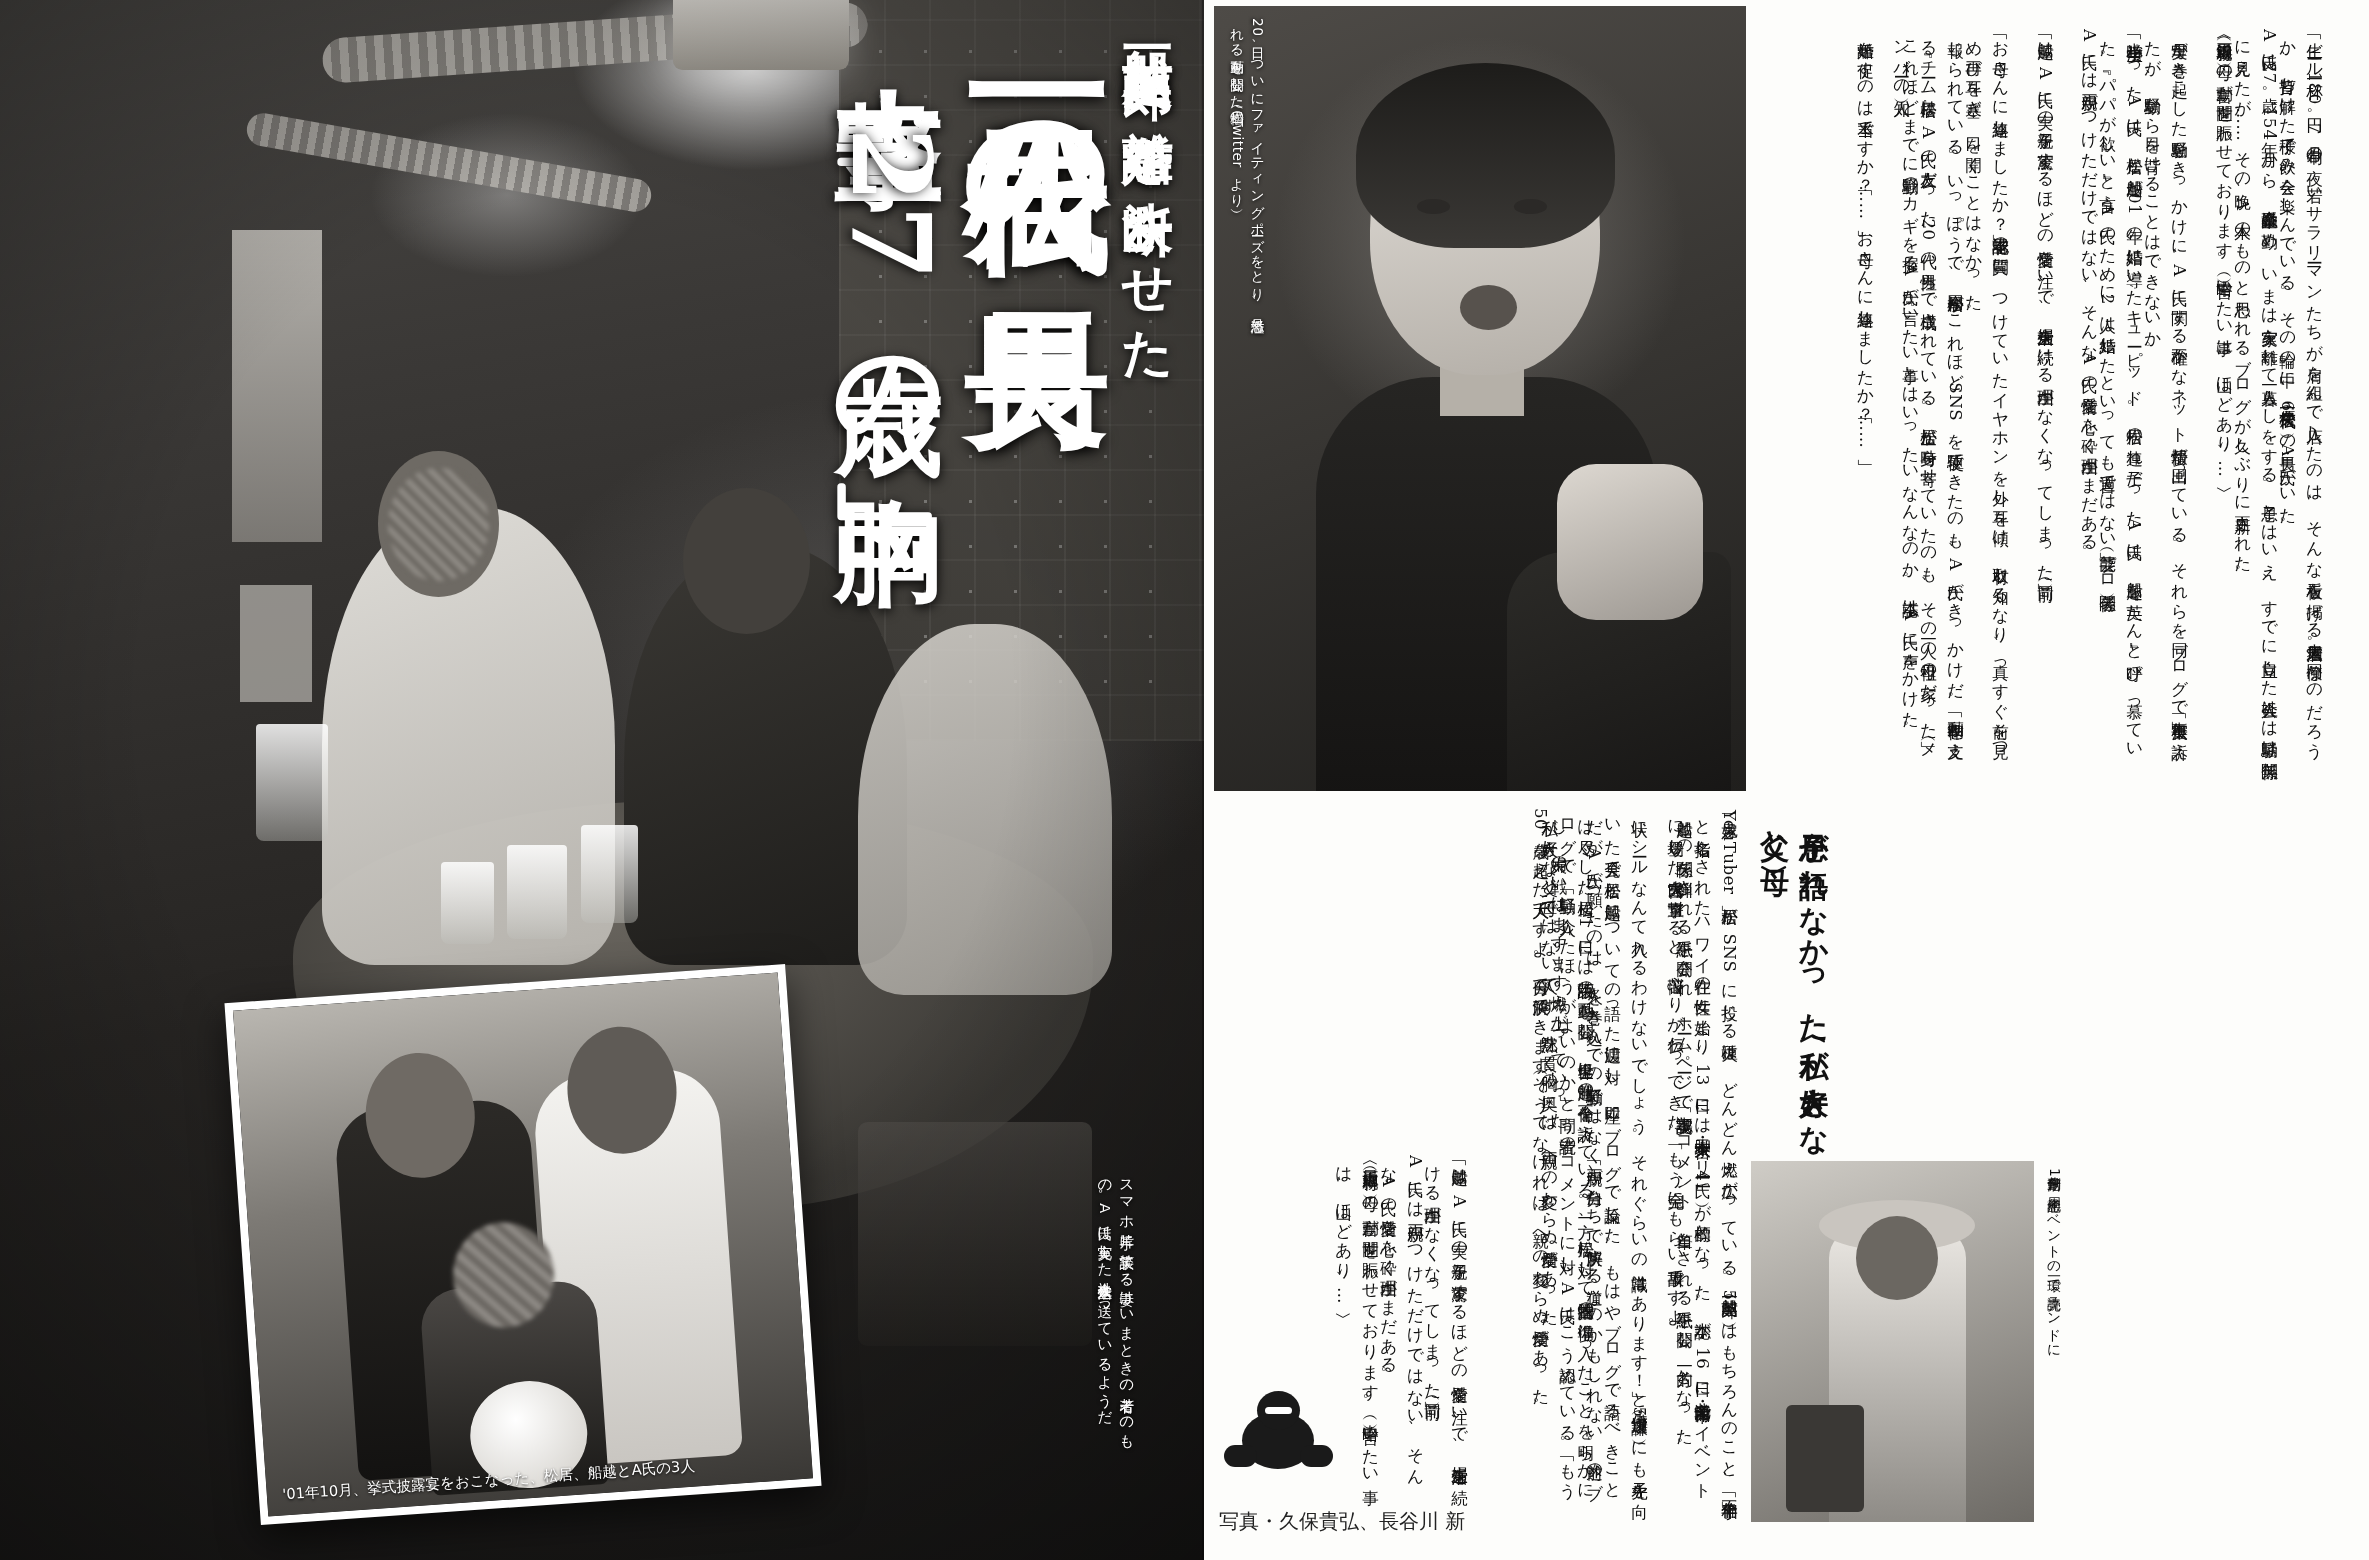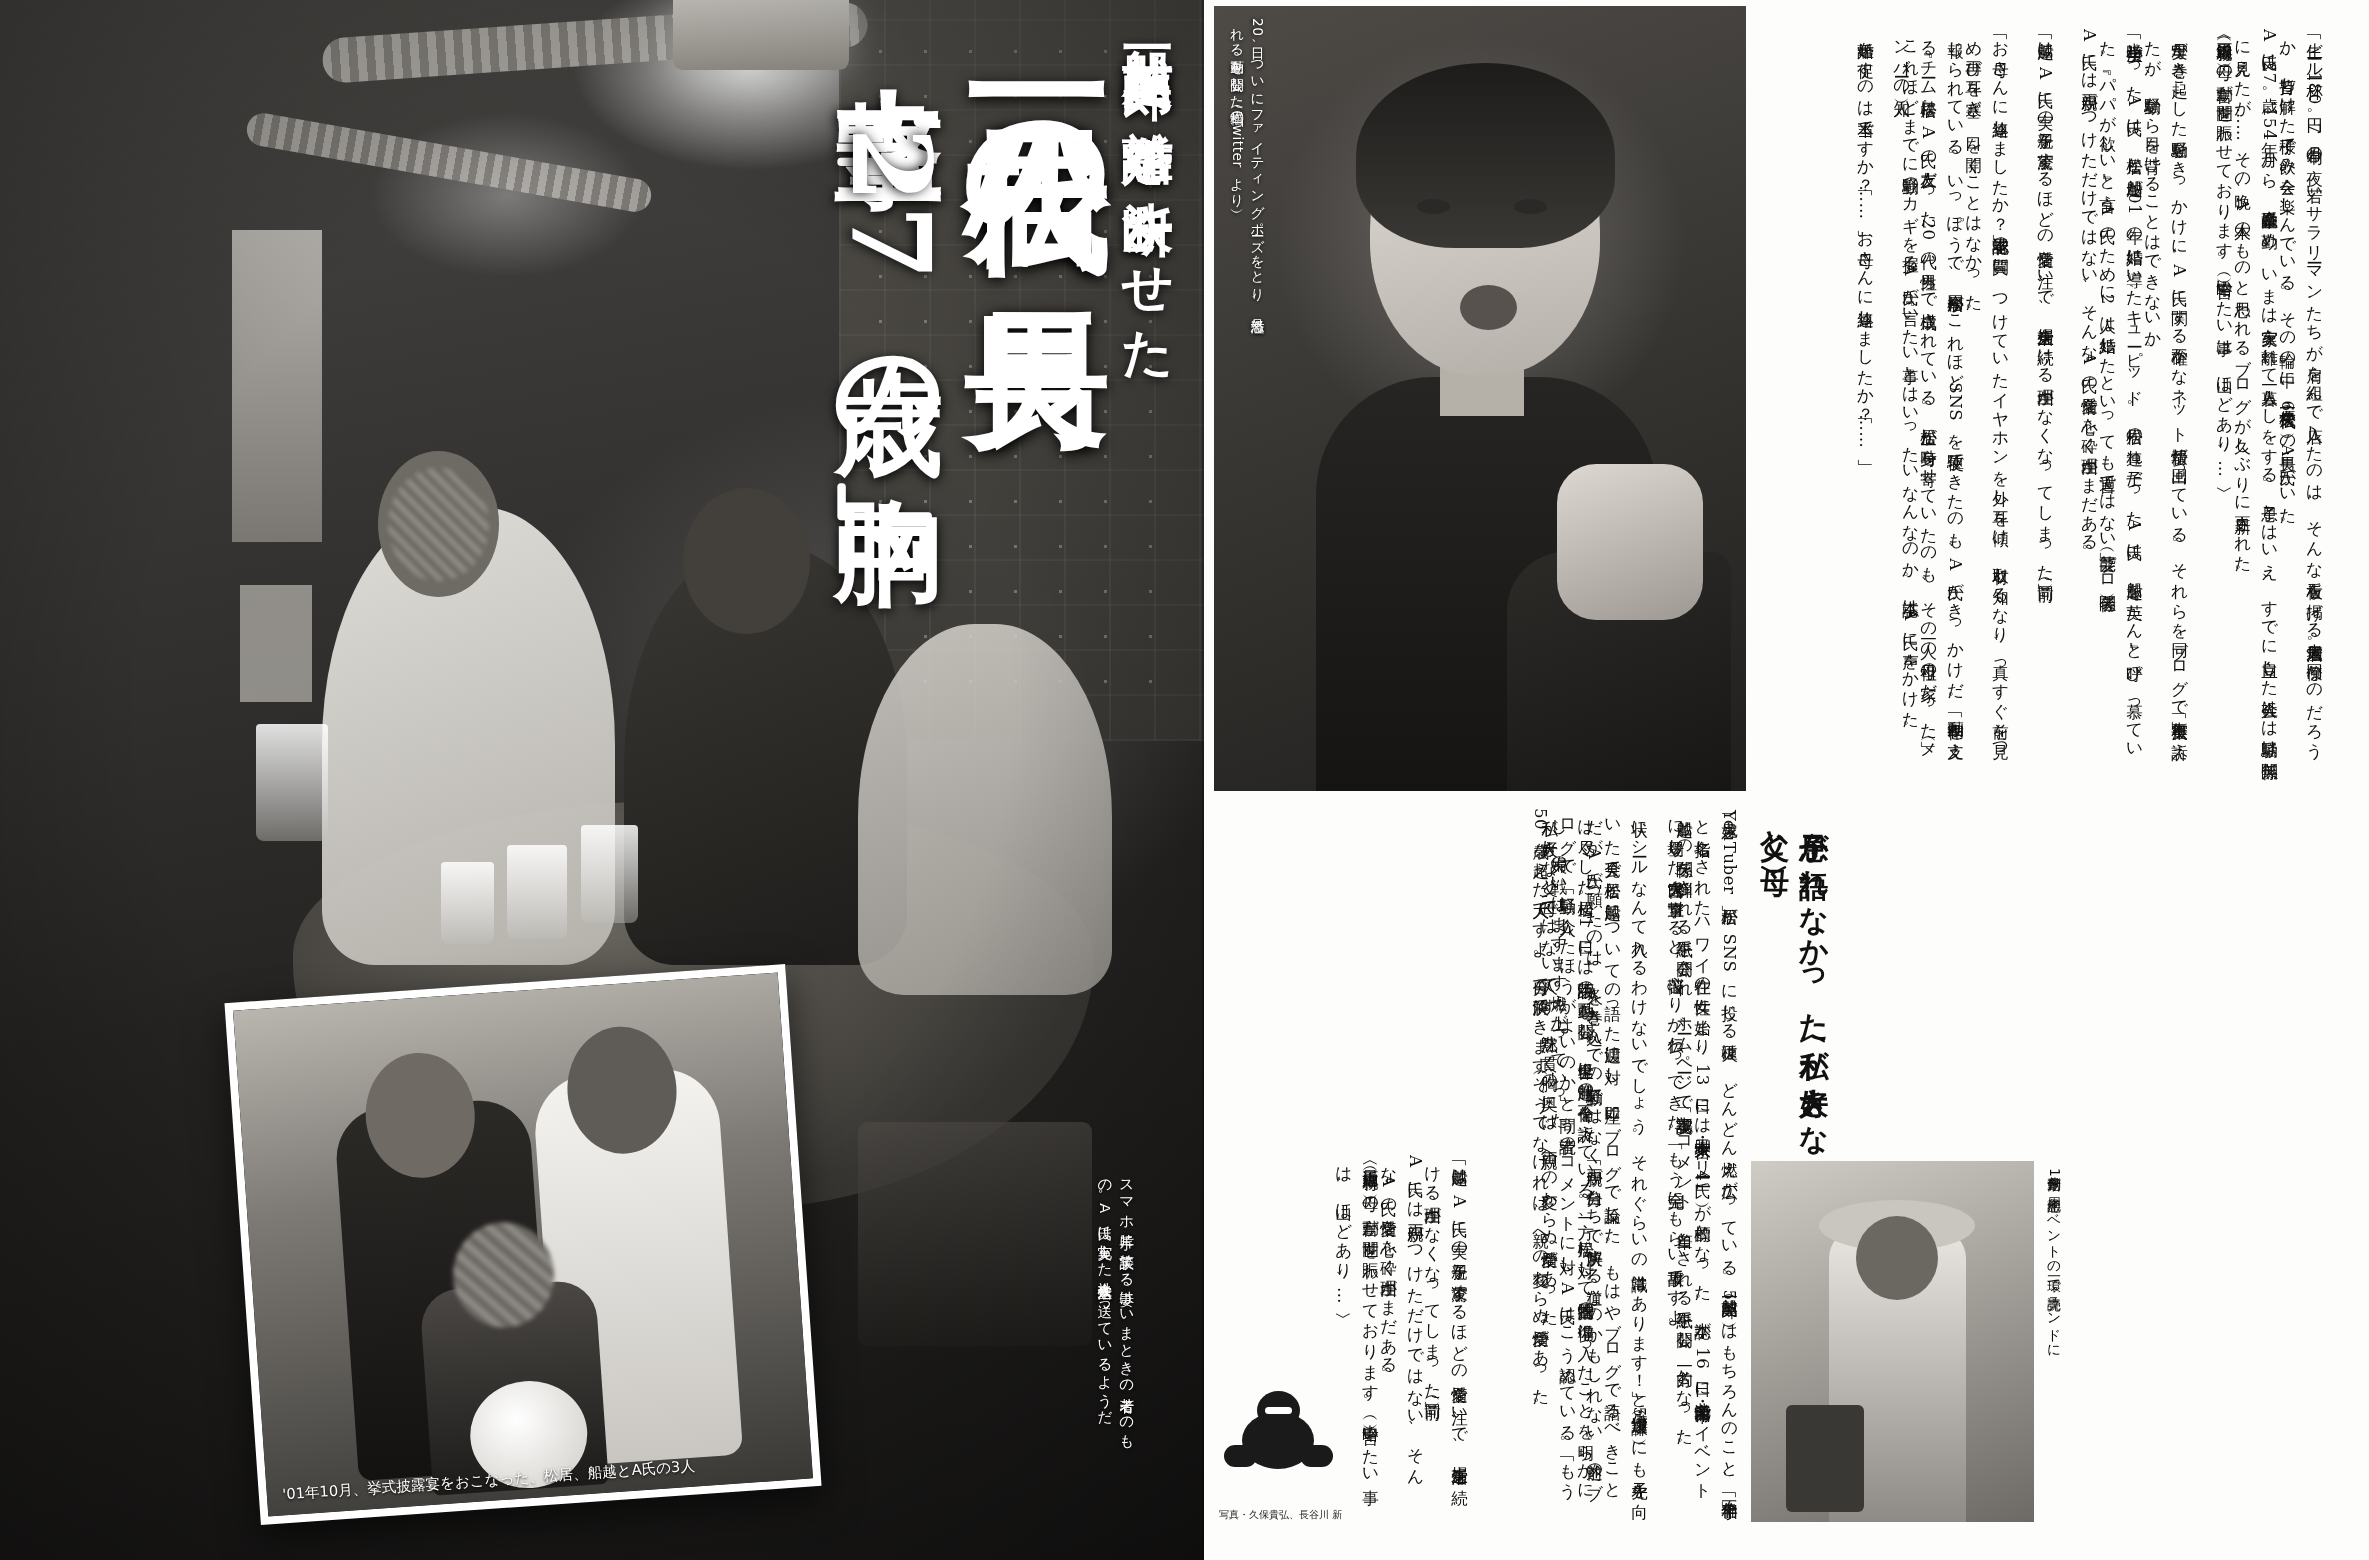--- a/index.html
+++ b/index.html
@@ -98,21 +98,21 @@
   .a-hat{position:absolute;left:68px;top:39px;width:156px;height:51px;border-radius:50%;background:#c9c5bf;}
   .a-head{position:absolute;left:105px;top:55px;width:82px;height:84px;border-radius:50%;background:#6b6761;}
   .a-bag{position:absolute;left:35px;top:244px;width:78px;height:107px;background:#3a3835;border-radius:5.9px;}
 
   .vcol{position:absolute;writing-mode:vertical-rl;font-family:"DejaVu Serif","Liberation Serif",serif;
     color:#111;font-size:16.6px;line-height:1.62;letter-spacing:0.5px;text-align:justify;}
   .vcap{position:absolute;writing-mode:vertical-rl;font-size:13.7px;line-height:1.5;letter-spacing:0.5px;}
   .cap-onphoto{color:#fff;text-shadow:0 1px 3.9px #000;}
   .subhead{position:absolute;writing-mode:vertical-rl;font-family:"DejaVu Serif","Liberation Serif",serif;
     font-weight:700;font-size:29px;line-height:1.35;letter-spacing:2px;color:#111;}
-  .credit{position:absolute;left:1219px;top:1508px;font-size:10px;color:#222;font-family:"DejaVu Serif","Liberation Serif",serif;}
+  .credit{position:absolute;left:1219px;top:1508px;font-size:20px;color:#222;font-family:"DejaVu Serif","Liberation Serif",serif;}
   .ninja{position:absolute;left:1224px;top:1385px;width:107px;height:107px;}
   .ninja .nb{position:absolute;border-radius:50%;background:#1a1a1a;}
   .gutter{position:absolute;left:1202px;top:0;width:5.9px;height:1560px;background:linear-gradient(90deg,rgba(0,0,0,.35),rgba(0,0,0,0));}
 </style>
 </head>
 <body>
 
 <div class="page">
 
   <div class="left-page">

